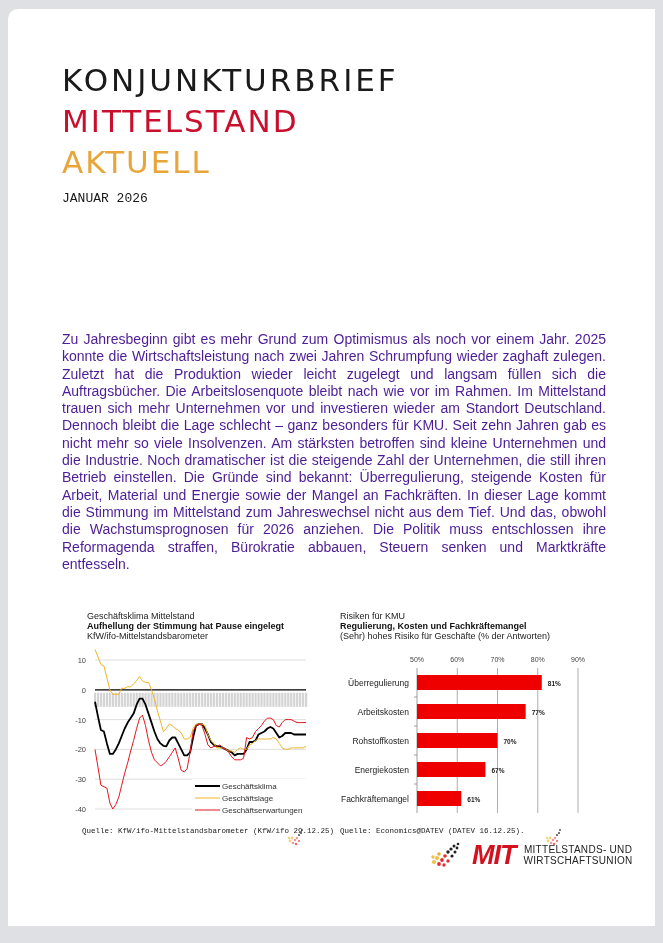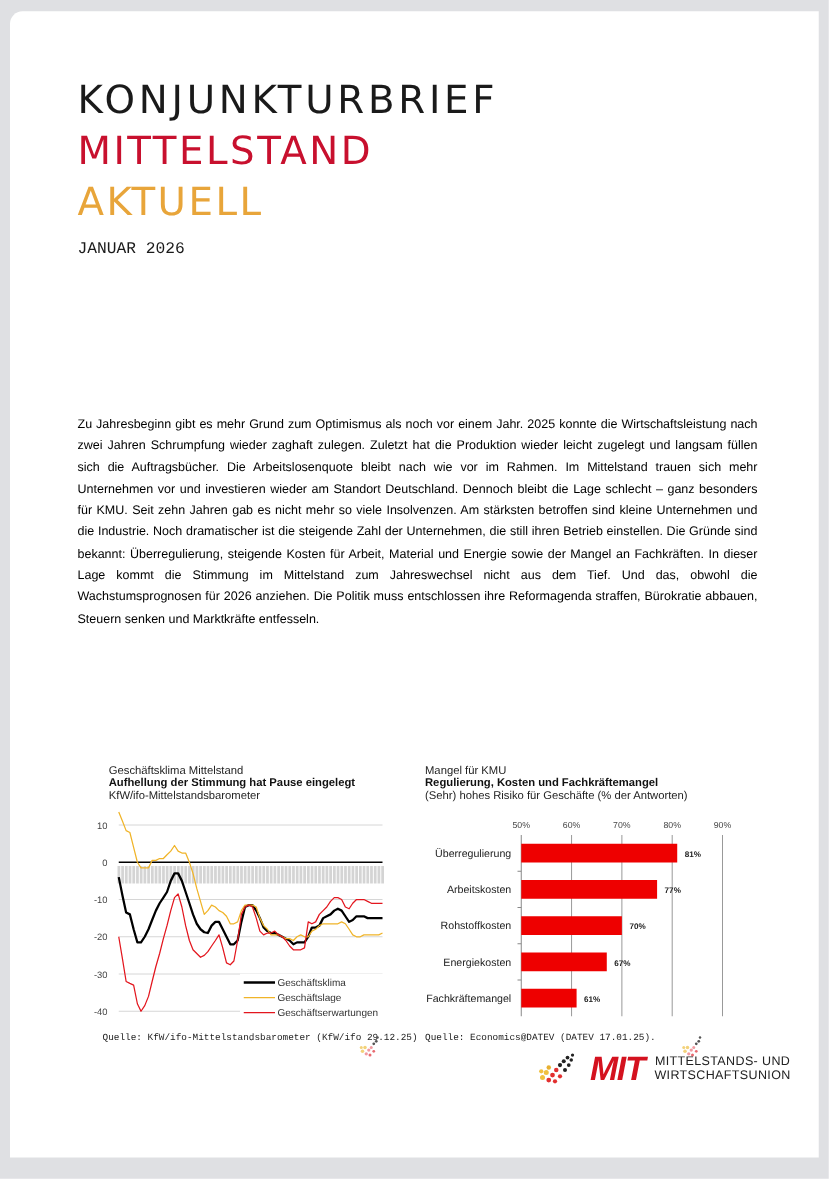--- a/index.html
+++ b/index.html
@@ -4,21 +4,21 @@
 <style>
   html, body { margin:0; padding:0; }
   body { width:663px; height:943px; background:#dfe0e3; position:relative; overflow:hidden; font-family:"DejaVu Sans", sans-serif; }
   .page { position:absolute; left:8px; top:9px; width:647px; height:917px; background:#ffffff; border-top-left-radius:10px; }
   .abs { position:absolute; }
   .title-line { position:absolute; left:62px; font-family:"DejaVu Sans", sans-serif; font-weight:400; letter-spacing:2px; white-space:nowrap; }
   .t1 { top:62px; font-size:31px; color:#1a1a1a; letter-spacing:3px; }
   .t2 { top:103px; font-size:31px; color:#c8102e; letter-spacing:2px; }
   .t3 { top:144px; font-size:31px; color:#e8a53a; letter-spacing:2px; }
   .date { position:absolute; left:62px; top:191px; font-size:13px; color:#1a1a1a; font-family:Liberation Mono, monospace; }
-  .body-text { position:absolute; left:62px; top:331px; width:544px; font-family:"Liberation Sans", sans-serif; font-size:10px; line-height:17.3px; color:#000000; text-align:justify; }
+  .body-text { position:absolute; left:62px; top:331px; width:544px; font-family:"Liberation Sans", sans-serif; font-size:14px; line-height:17.3px; color:#4c1d95; text-align:justify; }
   .chart-title-small { font-family:"Liberation Sans", sans-serif; font-size:9px; color:#222; line-height:10px; white-space:nowrap; }
   .chart-title-bold { font-family:"Liberation Sans", sans-serif; font-size:9px; font-weight:bold; color:#111; line-height:10px; white-space:nowrap; }
   .source { font-family:Liberation Mono, monospace; font-size:7.5px; color:#222; white-space:nowrap; }
   .footer { position:absolute; left:62px; top:884px; font-family:"Liberation Sans", sans-serif; font-size:8.5px; line-height:11px; color:#222; white-space:nowrap; }
   .footer a { color:#1a3fd6; text-decoration:underline; }
   .logo-text { font-family:"Liberation Sans", sans-serif; font-size:10px; line-height:11px; color:#222; letter-spacing:0.3px; white-space:nowrap; }
   .mit { font-family:"Liberation Sans", sans-serif; font-weight:bold; font-style:italic; font-size:27px; color:#d4121f; letter-spacing:-1px; }
   svg text { font-family:"Liberation Sans", sans-serif; }
 </style>
 </head>
@@ -153,21 +153,21 @@
     <circle cx="10" cy="14" r="1.3" fill="#f19aa0"></circle>
     <circle cx="12" cy="12" r="1.2" fill="#f19aa0"></circle>
     <circle cx="11" cy="18" r="1.2" fill="#e86a70"></circle>
   <circle cx="14" cy="9" r="1.1" fill="#555"></circle>
     <circle cx="16" cy="7" r="1.1" fill="#555"></circle>
     <circle cx="17" cy="4" r="1" fill="#555"></circle>
     <circle cx="14" cy="15" r="1.1" fill="#e86a70"></circle>
 </svg>
 
 <div class="abs" style="left:340px; top:611px;">
-  <div class="chart-title-small">Mangel für KMU</div>
+  <div class="chart-title-small">Risiken für KMU</div>
   <div class="chart-title-bold">Regulierung, Kosten und Fachkräftemangel</div>
   <div class="chart-title-small">(Sehr) hohes Risiko für Geschäfte (% der Antworten)</div>
 </div>
 
 <svg class="abs" style="left:330px; top:650px;" width="280" height="175" viewBox="0 0 280 175" id="barChart">
     <line x1="87" x2="87" y1="18" y2="163" stroke="#888" stroke-width="0.8"></line>
     <text x="87" y="12" font-size="7" fill="#444" text-anchor="middle">50%</text>
     <line x1="127.25" x2="127.25" y1="18" y2="163" stroke="#999" stroke-width="0.8"></line>
     <text x="127.25" y="12" font-size="7" fill="#444" text-anchor="middle">60%</text>
     <line x1="167.5" x2="167.5" y1="18" y2="163" stroke="#999" stroke-width="0.8"></line>
@@ -190,21 +190,21 @@
     <text x="79" y="93.5" font-size="8.5" fill="#222" text-anchor="end">Rohstoffkosten</text>
     <text x="173.5" y="93.5" font-size="6.5" font-weight="bold" fill="#222">70%</text>
     <rect x="87" y="112" width="68.42500000000001" height="15" fill="#ee0000"></rect>
     <text x="79" y="122.5" font-size="8.5" fill="#222" text-anchor="end">Energiekosten</text>
     <text x="161.425" y="122.5" font-size="6.5" font-weight="bold" fill="#222">67%</text>
     <rect x="87" y="141" width="44.275000000000006" height="15" fill="#ee0000"></rect>
     <text x="79" y="151.5" font-size="8.5" fill="#222" text-anchor="end">Fachkräftemangel</text>
     <text x="137.275" y="151.5" font-size="6.5" font-weight="bold" fill="#222">61%</text>
   </svg>
 
-<div class="abs source" style="left:340px; top:827px;">Quelle: Economics@DATEV (DATEV 17.01.25).</div>
+<div class="abs source" style="left:340px; top:827px;">Quelle: Economics@DATEV (DATEV 16.12.25).</div>
 <svg class="abs" style="left:543px; top:826px;" width="22" height="22" viewBox="0 0 22 22">
   <circle cx="5" cy="15" r="1.4" fill="#f3d27a"></circle>
     <circle cx="7" cy="12" r="1.4" fill="#f3d27a"></circle>
     <circle cx="4" cy="12" r="1.2" fill="#f3d27a"></circle>
   <circle cx="8" cy="17" r="1.3" fill="#f19aa0"></circle>
     <circle cx="10" cy="14" r="1.3" fill="#f19aa0"></circle>
     <circle cx="12" cy="12" r="1.2" fill="#f19aa0"></circle>
     <circle cx="11" cy="18" r="1.2" fill="#e86a70"></circle>
   <circle cx="14" cy="9" r="1.1" fill="#555"></circle>
     <circle cx="16" cy="7" r="1.1" fill="#555"></circle>

